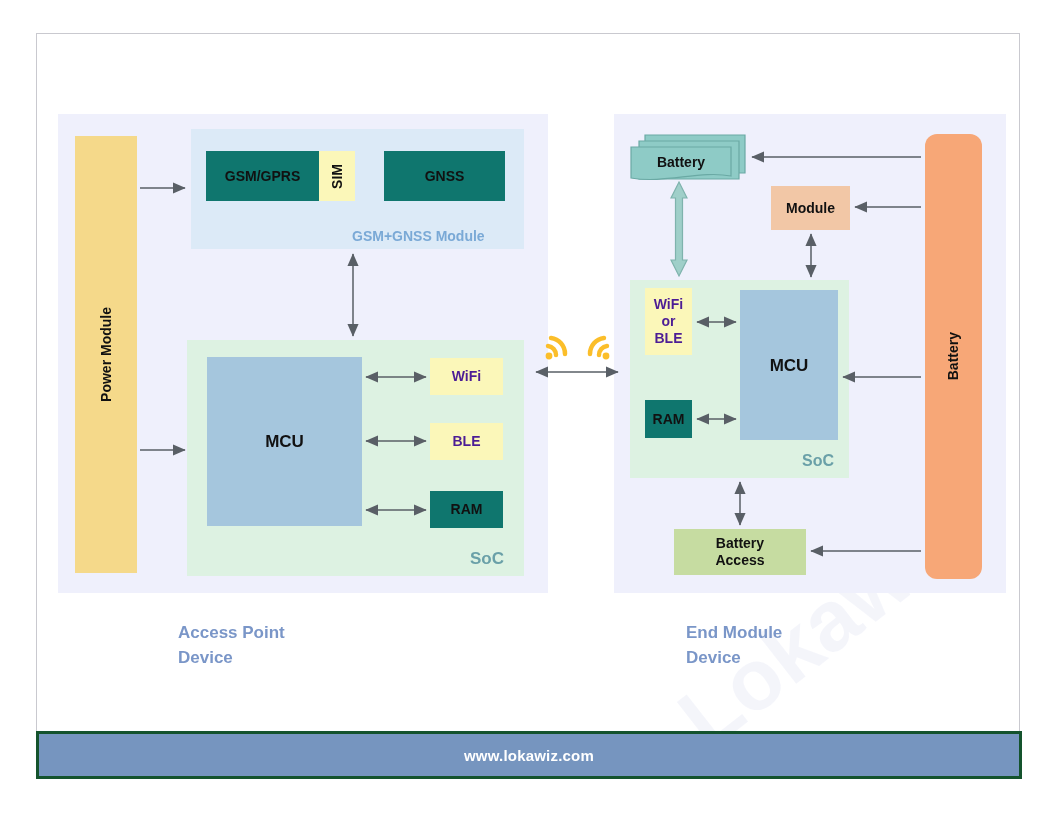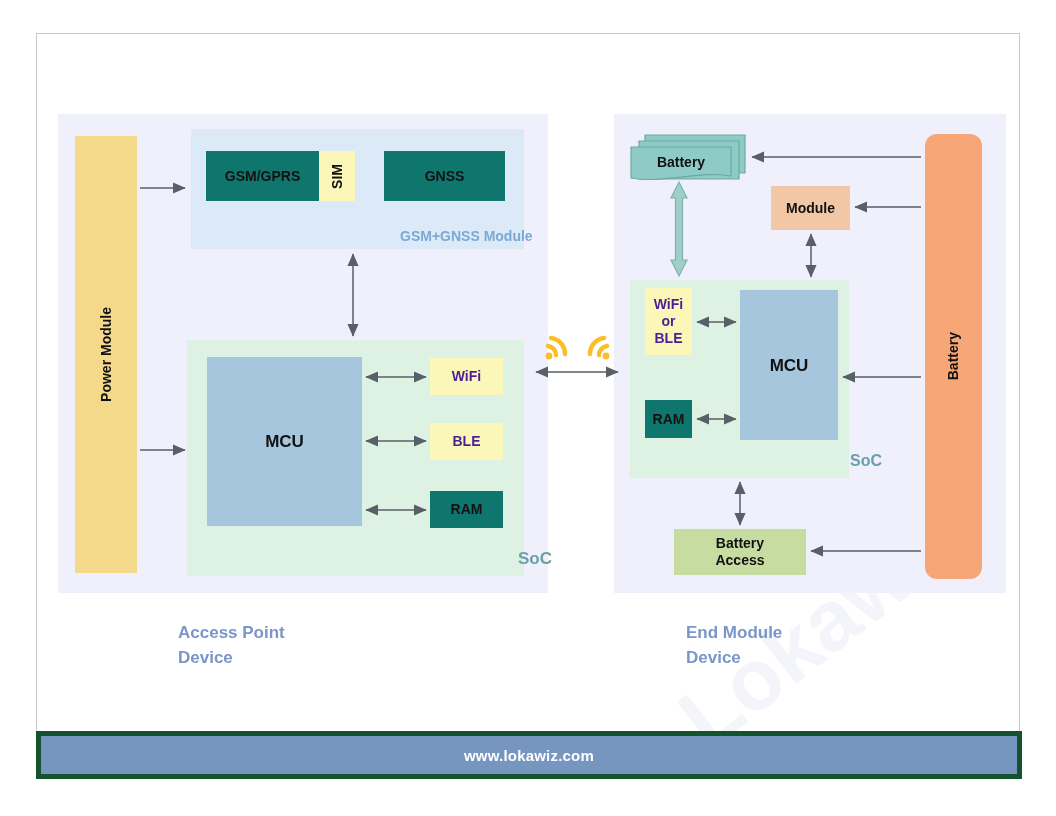--- a/index.html
+++ b/index.html
@@ -5,21 +5,21 @@
   html,body{margin:0;padding:0;background:#ffffff;}
   body{width:1056px;height:816px;overflow:hidden;
        font-family:"Liberation Sans","DejaVu Sans",sans-serif;}
 
   #stage{position:relative;width:1056px;height:816px;background:#ffffff;}
 
   
   .frame{position:absolute;left:36px;top:33px;width:984px;height:699px;
          background:#ffffff;border:1px solid #c9c9cf;box-sizing:border-box;}
   .footer-bar{position:absolute;left:36px;top:731px;width:986px;height:48px;
-         background:#7695bf;border:5px solid #14532d;box-sizing:border-box;
+         background:#7695bf;border:3px solid #14532d;box-sizing:border-box;
          display:flex;align-items:center;justify-content:center;}
   .footer-bar span{color:#ffffff;font-size:15px;font-weight:bold;letter-spacing:.2px;}
 
   
   .wm{position:absolute;font-size:86px;font-weight:bold;color:#9aa3d8;
       opacity:.10;transform:rotate(-38deg);transform-origin:0 0;
       white-space:nowrap;pointer-events:none;user-select:none;}
 
   
   .panel{position:absolute;background:#eff0fc;}
@@ -38,21 +38,21 @@
   .c-lav{background:#0f766e;}
   .c-pyel{background:#fbf7b9;}
   .c-blue-grp{background:#dceaf7;}
   .c-green-grp{background:#ddf2e2;}
   .c-mcu{background:#a5c6dd;}
   .c-gold{background:#f5d98a;}
   .c-orange{background:#f7a777;}
   .c-timer{background:#f2c7a6;}
   .c-olive{background:#c6dca1;}
 
-  .grp-label{position:absolute;font-size:14px;font-weight:bold;color:#6aa0a8;margin-left:48px;}
+  .grp-label{position:absolute;font-size:14px;font-weight:bold;color:#6aa0a8;}
   .grp-label.blue{color:#7aa9d6;}
 
   .yellow-text{color:#4c1d95;}
 
   
   svg.lines{position:absolute;left:0;top:0;width:1056px;height:816px;
             pointer-events:none;overflow:visible;}
 </style>
 </head>
 <body>

